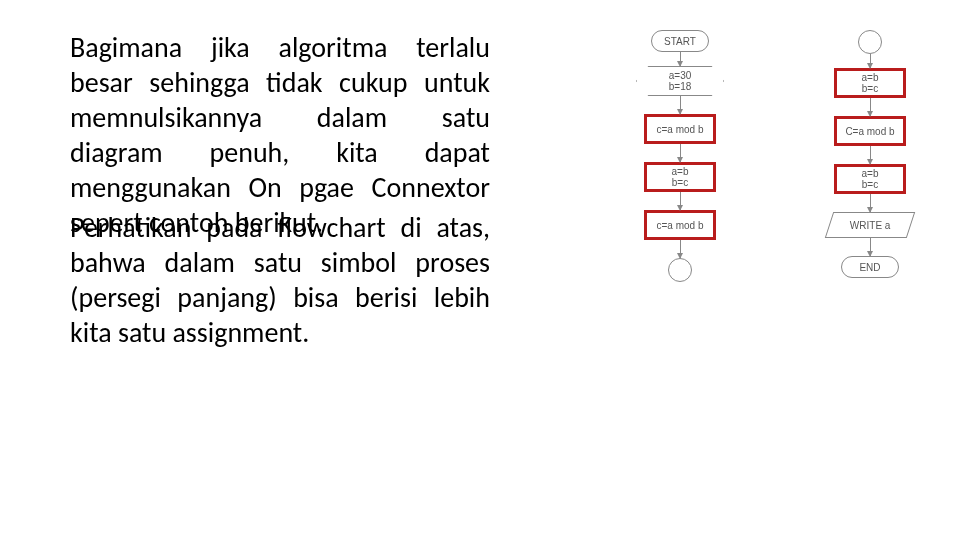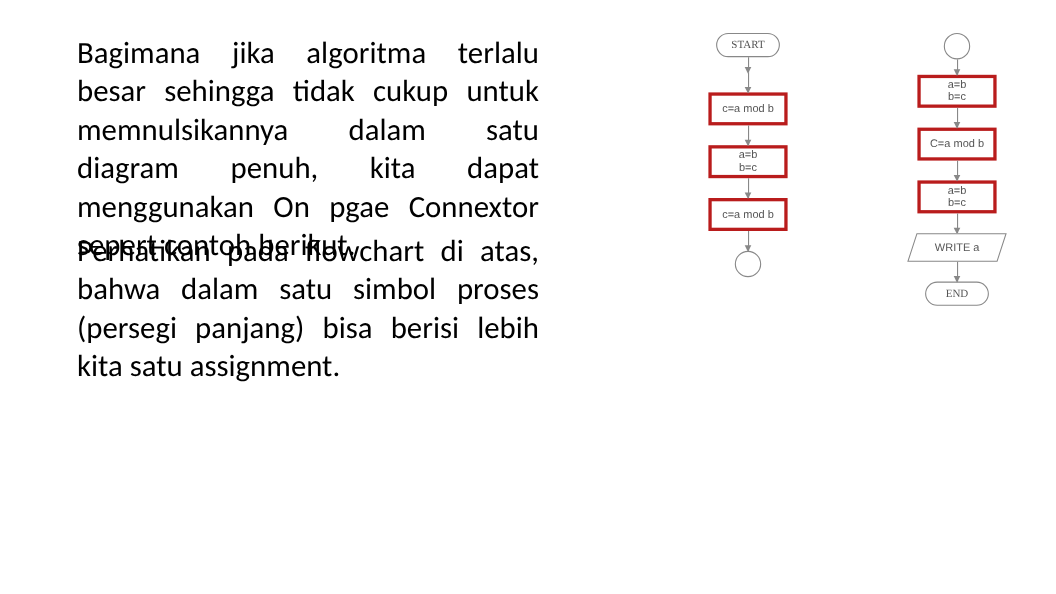--- a/index.html
+++ b/index.html
@@ -48,21 +48,20 @@
     align-items: center;
     line-height: 1.1;
     background: #fff;
   }
 
   .terminator {
     width: 58px;
     height: 22px;
     border: 1px solid #888;
     border-radius: 11px;
-    font-family: Liberation Serif, serif;
   }
 
   .circle {
     width: 24px;
     height: 24px;
     border: 1px solid #888;
     border-radius: 50%;
   }
 
   .process {
@@ -123,20 +122,24 @@
 <p class="text-block para1">Bagimana jika algoritma terlalu besar sehingga tidak cukup untuk memnulsikannya dalam satu diagram penuh, kita dapat menggunakan On pgae Connextor sepert contoh berikut.</p>
 
 <p class="text-block para2">Perhatikan pada flowchart di atas, bahwa dalam satu simbol proses (persegi panjang) bisa berisi lebih kita satu assignment.</p>
 
 <div class="flowchart flow-left flow-col">
   <div class="node terminator">
     <span>START</span>
   </div>
   <div class="arrow short"></div>
 
+  <div class="node hexagon">
+    <span>a=30</span>
+    <span>b=18</span>
+  </div>
   <div class="arrow"></div>
 
   <div class="node process">
     <span>c=a mod b</span>
   </div>
   <div class="arrow"></div>
 
   <div class="node process">
     <span>a=b</span>
     <span>b=c</span>

